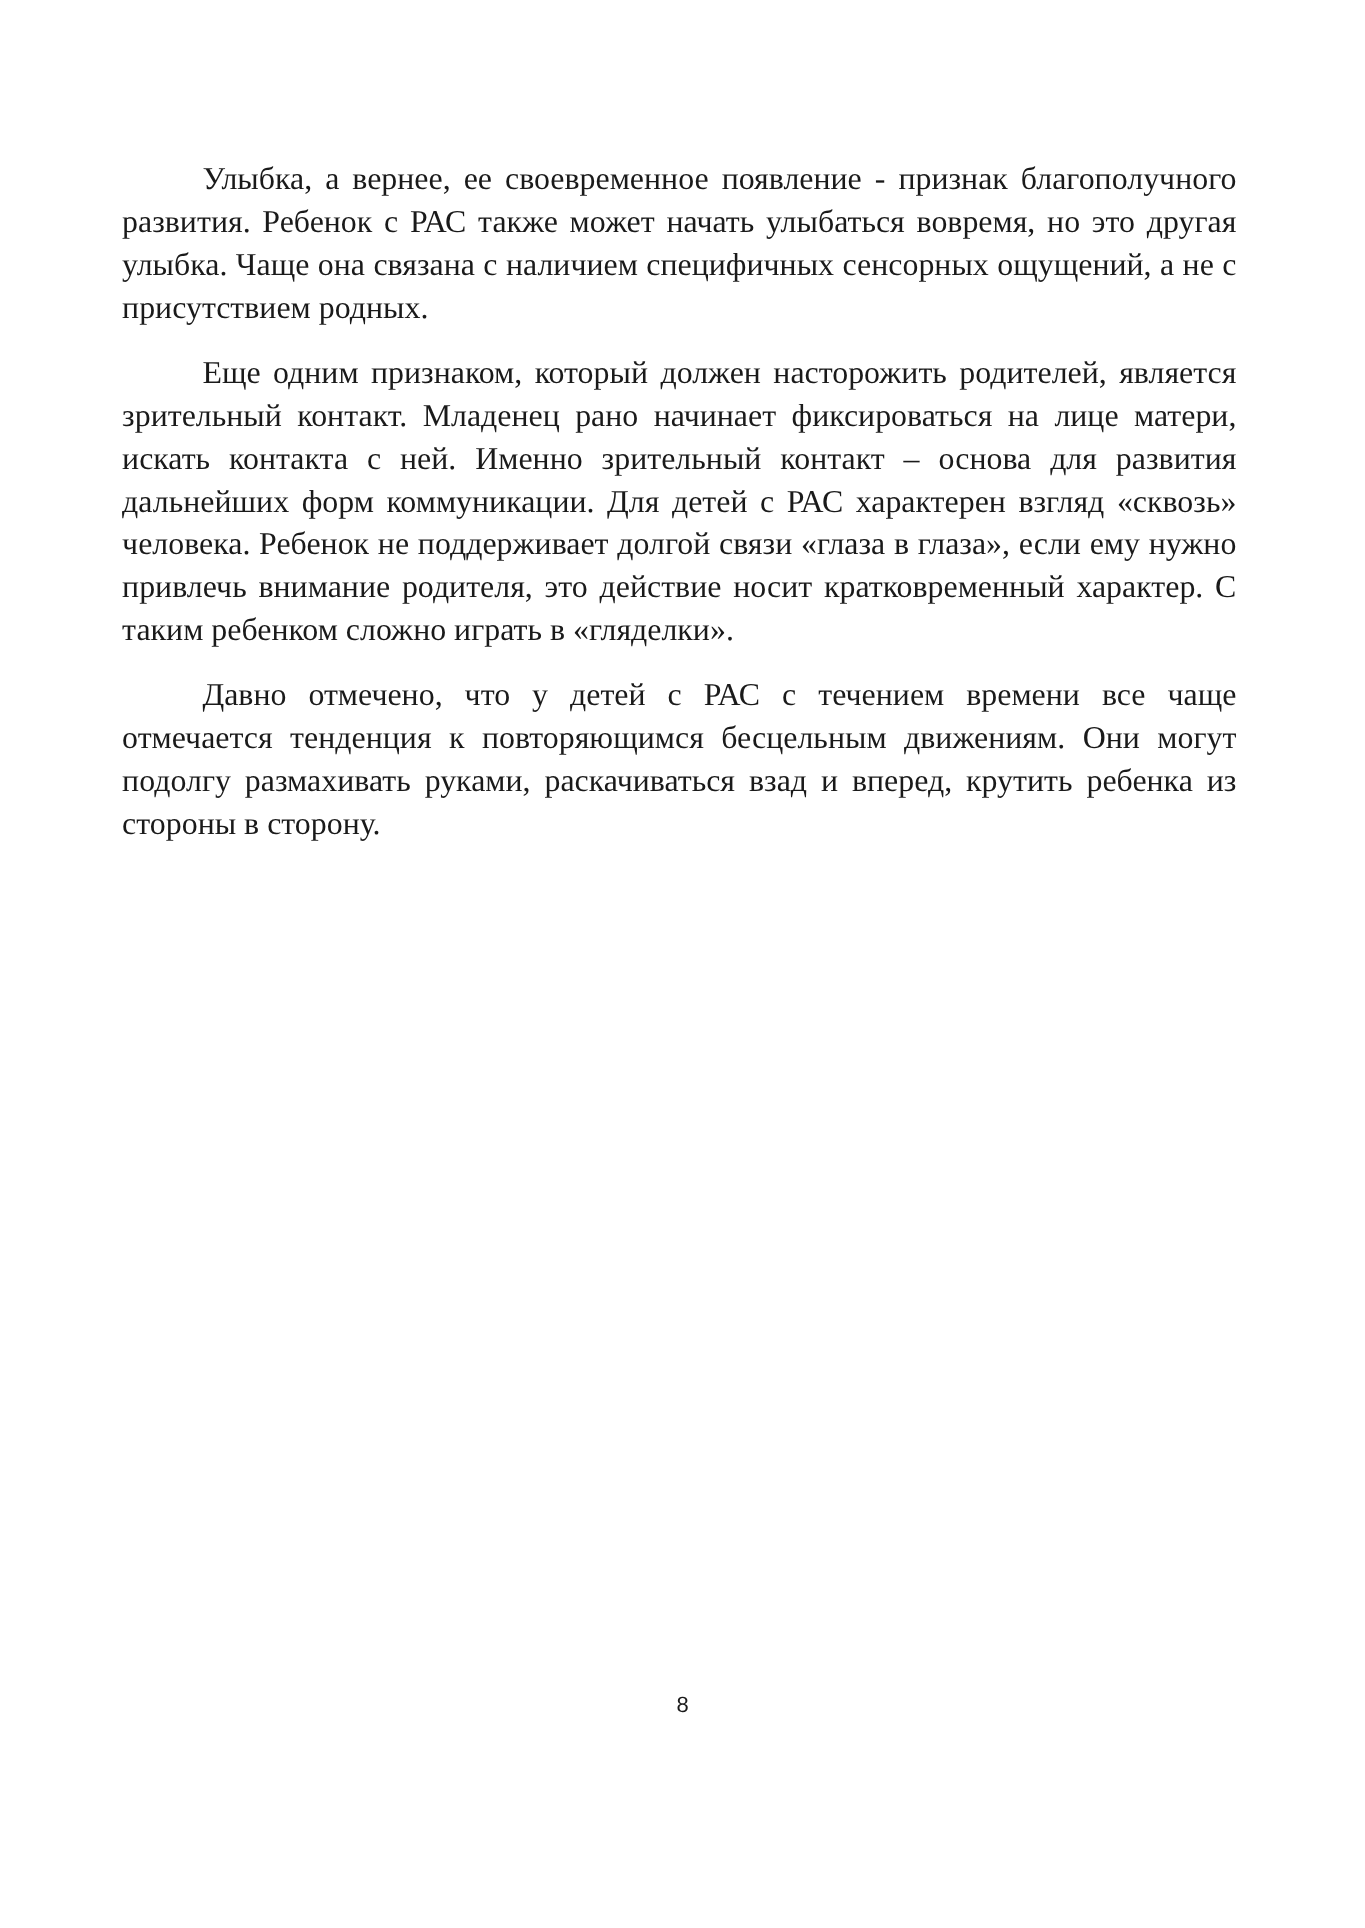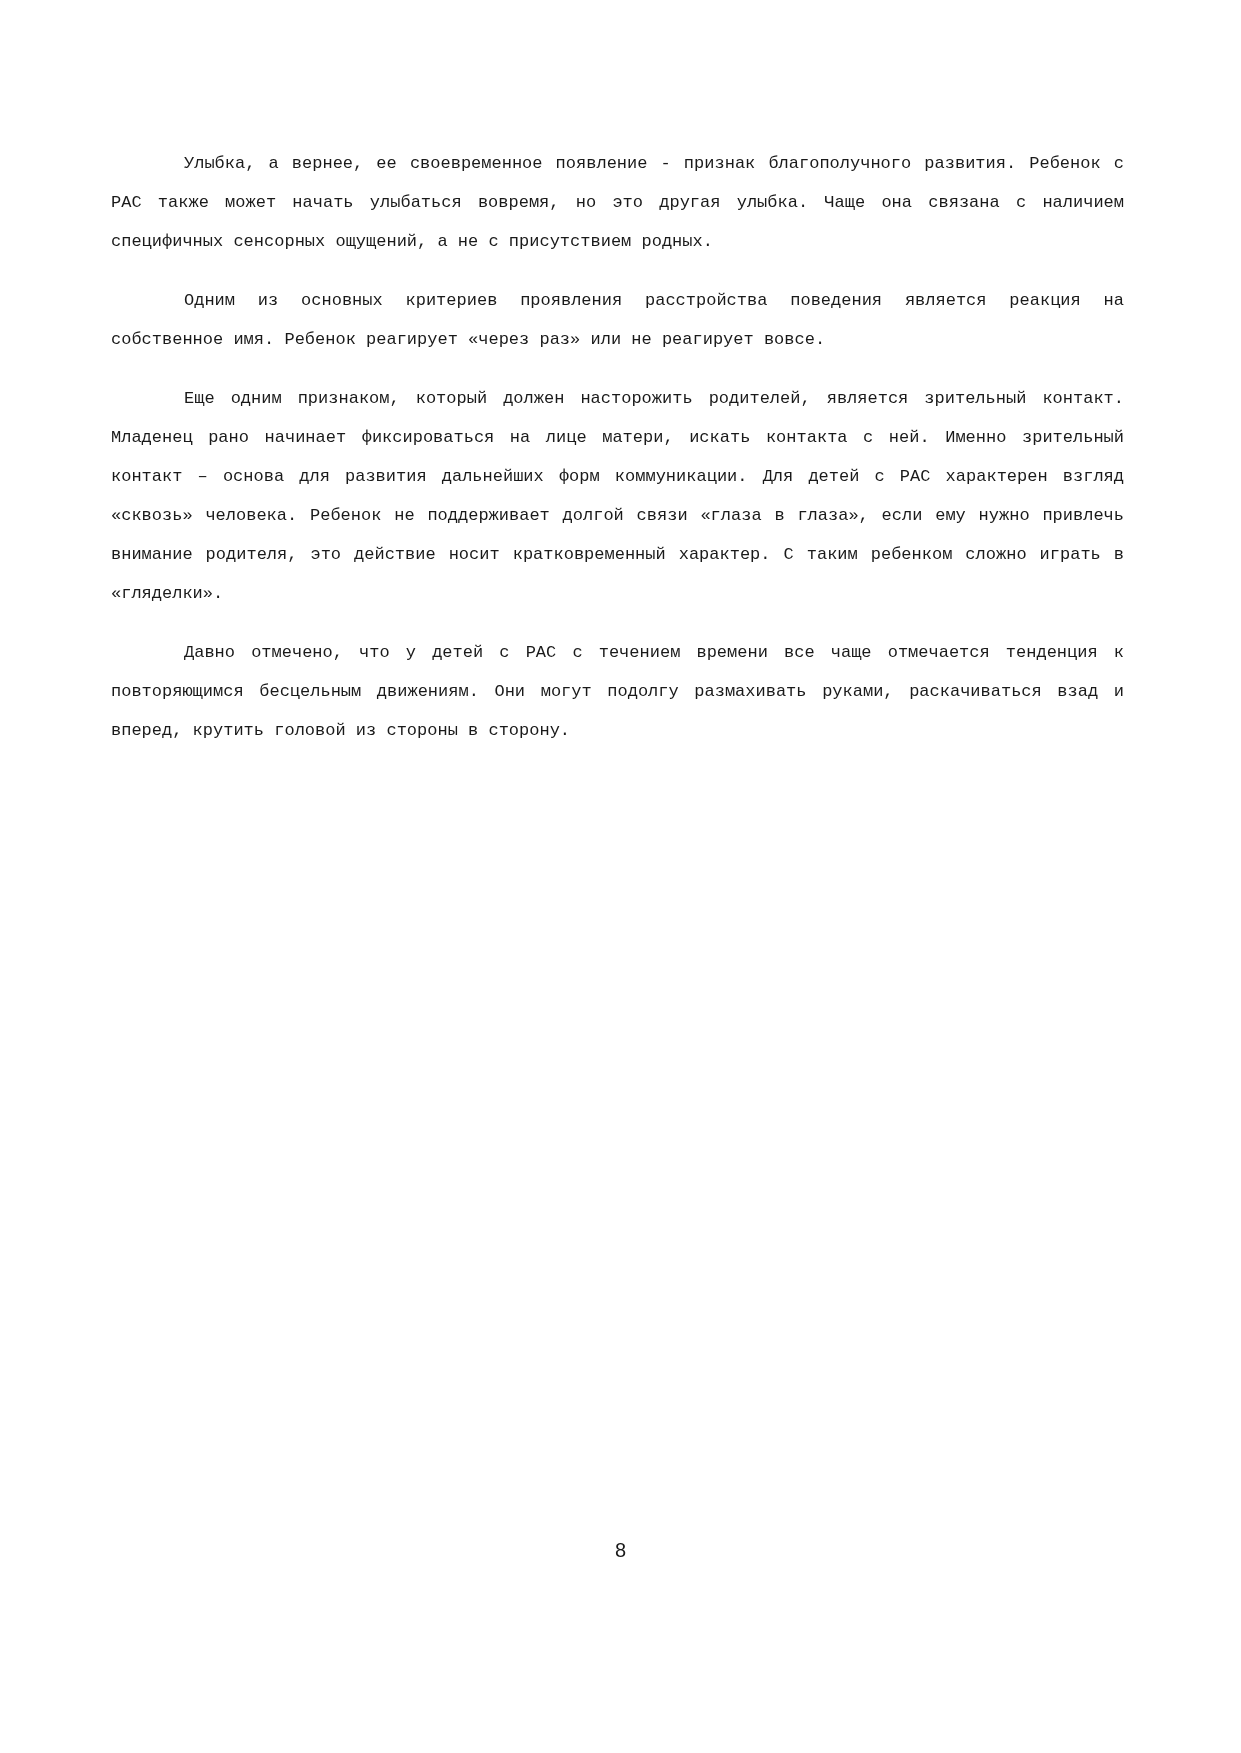--- a/index.html
+++ b/index.html
@@ -19,22 +19,22 @@
       top: 0;
       width: 1241px;
       height: 1753px;
       background: #ffffff;
     }
     .content {
       position: absolute;
       left: 111px;
       top: 144px;
       width: 1013px;
-      font-family: Liberation Mono, monospace;
-      font-size: 17px;
+      font-family: Liberation Serif, serif;
+      font-size: 29px;
       line-height: 39px;
       color: #1a1a1a;
     }
     .para {
       margin: 0 0 20px 0;
       text-indent: 73px;
       text-align: justify;
       text-align-last: left;
     }
     .page-number {
@@ -47,18 +47,17 @@
       font-size: 20px;
       color: #1a1a1a;
     }
   </style>
 </head>
 <body>
 
 <div class="page">
   <div class="content">
     <p class="para">Улыбка, а вернее, ее своевременное появление - признак благополучного развития. Ребенок с РАС также может начать улыбаться вовремя, но это другая улыбка. Чаще она связана с наличием специфичных сенсорных ощущений, а не с присутствием родных.</p>
-    <p class="para">Одним из основных критериев проявления расстройства поведения является реакция на собственное имя. Ребенок реагирует «через раз» или не реагирует вовсе.</p>
     <p class="para">Еще одним признаком, который должен насторожить родителей, является зрительный контакт. Младенец рано начинает фиксироваться на лице матери, искать контакта с ней. Именно зрительный контакт – основа для развития дальнейших форм коммуникации. Для детей с РАС характерен взгляд «сквозь» человека. Ребенок не поддерживает долгой связи «глаза в глаза», если ему нужно привлечь внимание родителя, это действие носит кратковременный характер. С таким ребенком сложно играть в «гляделки».</p>
-    <p class="para">Давно отмечено, что у детей с РАС с течением времени все чаще отмечается тенденция к повторяющимся бесцельным движениям. Они могут подолгу размахивать руками, раскачиваться взад и вперед, крутить головой из стороны в сторону.</p>
+    <p class="para">Давно отмечено, что у детей с РАС с течением времени все чаще отмечается тенденция к повторяющимся бесцельным движениям. Они могут подолгу размахивать руками, раскачиваться взад и вперед, крутить ребенка из стороны в сторону.</p>
   </div>
   <div class="page-number">8</div>
 </div>
 
 </body></html>

